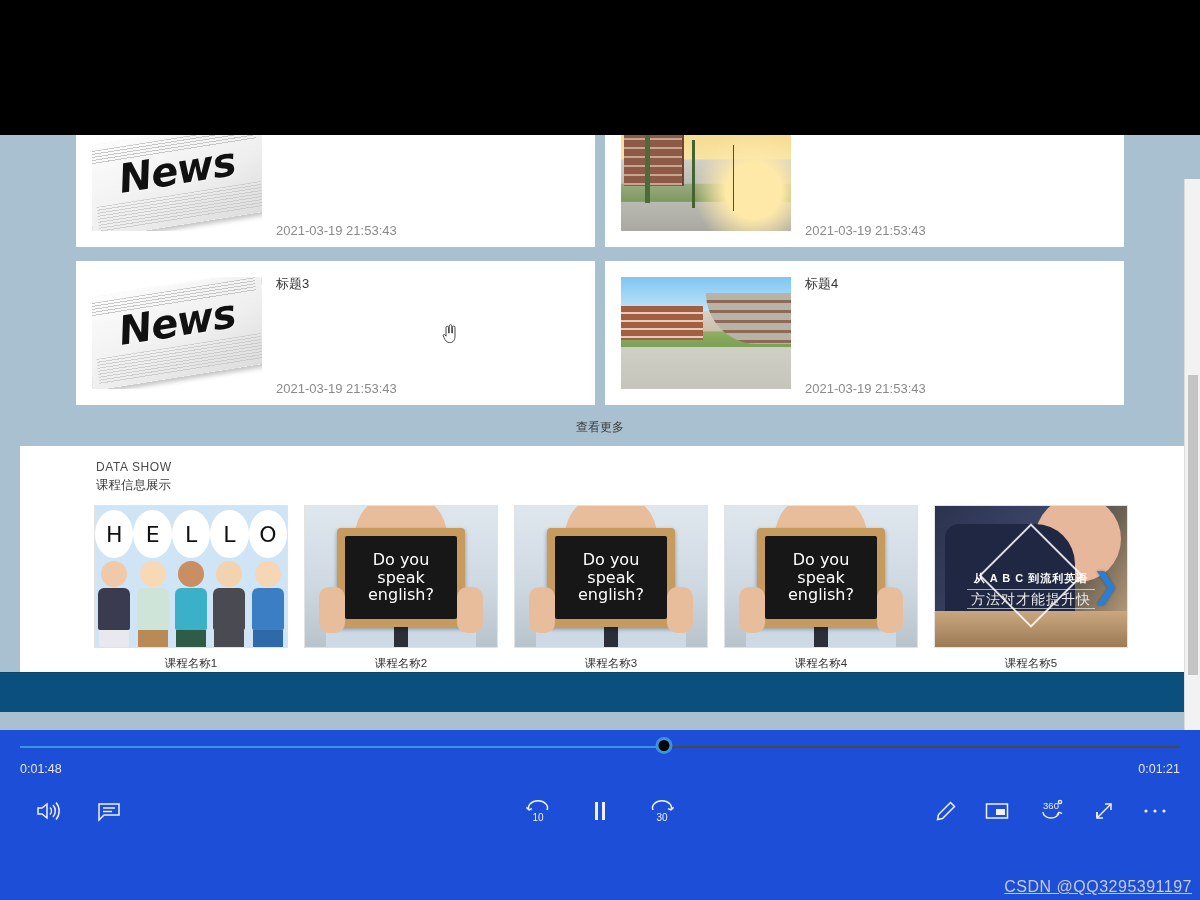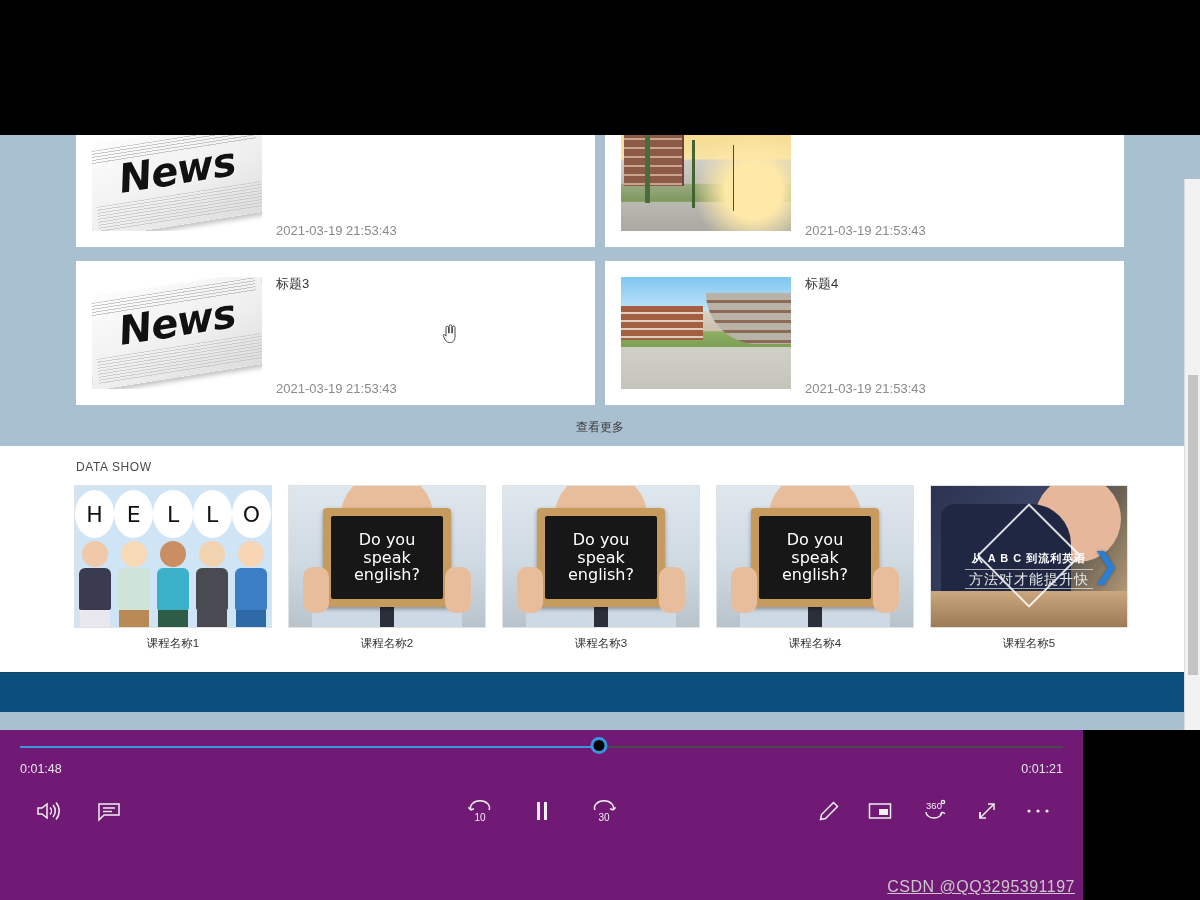--- a/index.html
+++ b/index.html
@@ -151,20 +151,21 @@
     padding: 14px 0 10px;
     cursor: pointer;
   }
 
   
   #data-section {
     background: #ffffff;
     padding: 14px 0 0 0;
     min-height: 226px;
     position: relative;
+    margin-left: 20px;
   }
   #data-head { padding-left: 76px; }
   #data-head .en { font-size: 12px; color: #4a4a4a; letter-spacing: .6px; }
   #data-head .cn { font-size: 12.5px; color: #3c3c3c; margin-top: 3px; }
 
   #course-row {
     display: flex; gap: 16px;
     padding: 11px 72px 0 74px;
     position: relative;
   }
@@ -276,21 +277,21 @@
     background:#c4c4c4; border-radius:0;
   }
 
   
   #cursor {
     position:absolute; left:441px; top:324px; width:16px; height:20px; z-index: 30;
     pointer-events:none;
   }
 
   
-  #controls { position:absolute; left:0; bottom:0; width:1083px; height:170px; background:#701a75; }
+  #controls { position:absolute; left:0; bottom:0; width:1200px; height:170px; background:#1d4ed8; }
 
   #progress-wrap { position:absolute; left:20px; right:20px; top:14px; height:6px; }
   #progress-track { position:absolute; left:0; right:0; top:2px; height:2px; background:#4a4a4a; }
   #progress-fill { position:absolute; left:0; top:2px; height:2px; background:#3a95e0; }
   #progress-knob {
     position:absolute; top:-7px; width:17px; height:17px; border-radius:50%;
     background:#000; border:3px solid #3a95e0;
     transform: translateX(-50%);
     cursor:pointer;
   }
@@ -374,20 +375,21 @@
           </div>
 
         </div>
       </div>
 
       <div id="view-more">查看更多</div>
 
       <div id="data-section">
         <div id="data-head">
           <div class="en">DATA SHOW</div>
+          <div class="cn">课程信息展示</div>
         </div>
 
         <div id="course-row">
 
           <div class="course-card">
             <div class="course-thumb ill-hello">
               <div class="bubbles">
                 <div class="bub">H</div>
                   <div class="bub">E</div>
                   <div class="bub">L</div>

